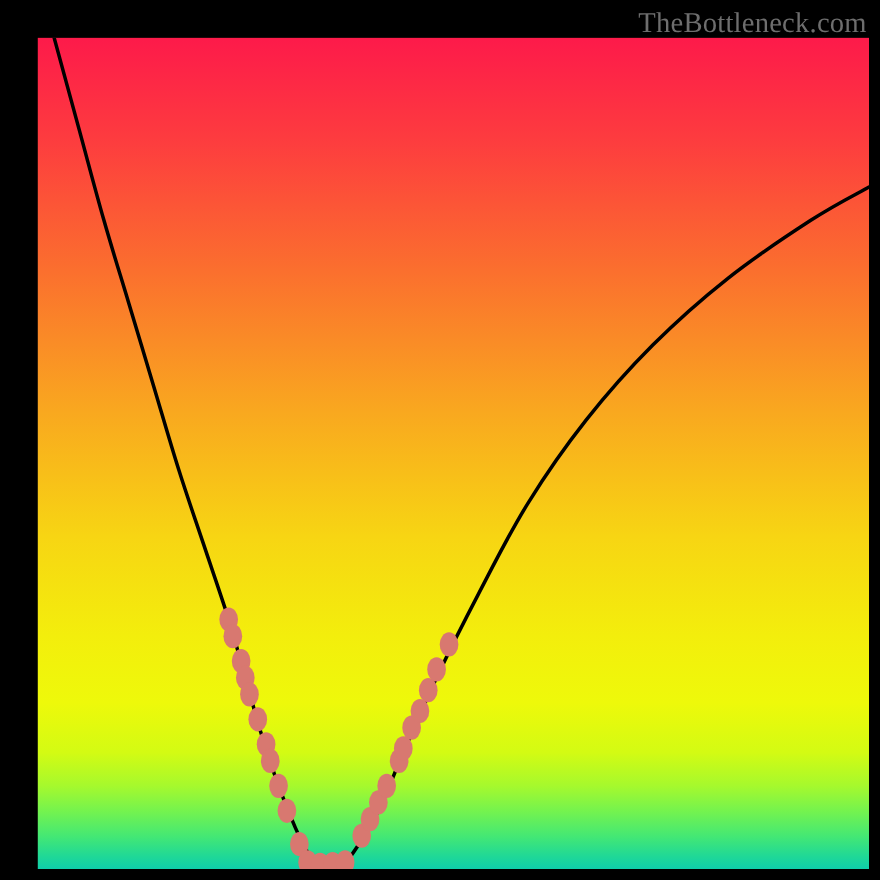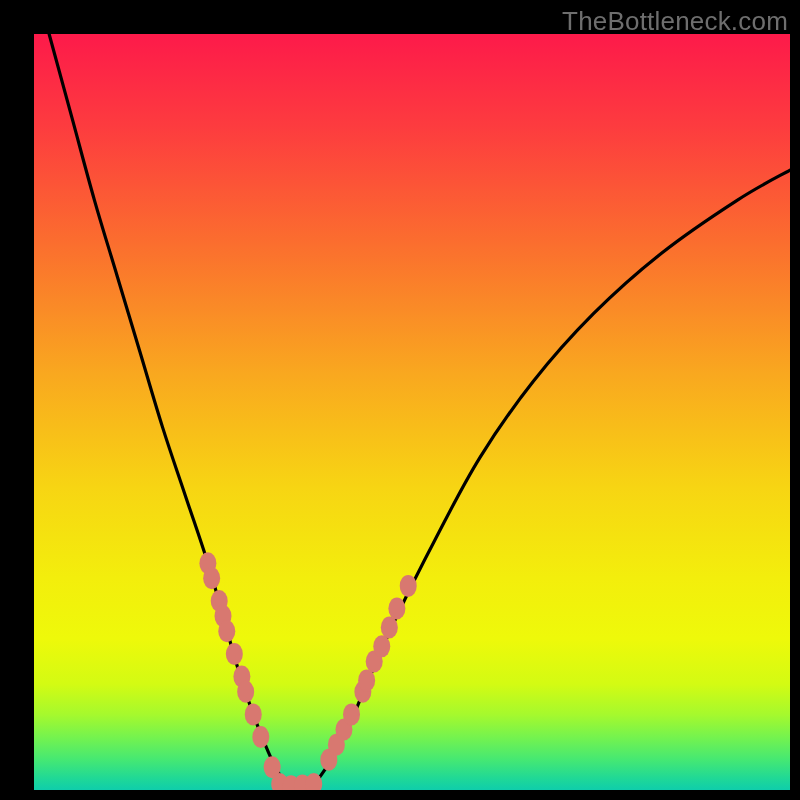--- a/index.html
+++ b/index.html
@@ -35,21 +35,21 @@
     height: 100%;
   }
   .watermark {
     position: absolute;
     top: 6px;
     right: 12px;
     color: #6e6e6e;
     font-size: 26px;
     font-weight: 500;
     letter-spacing: 0.2px;
-    font-family: Liberation Sans, sans-serif;
+    font-family: Liberation Serif, serif;
   }
   svg.curve {
     position: absolute;
     left: 0;
     top: 0;
   }
 </style>
 </head>
 <body>
 

